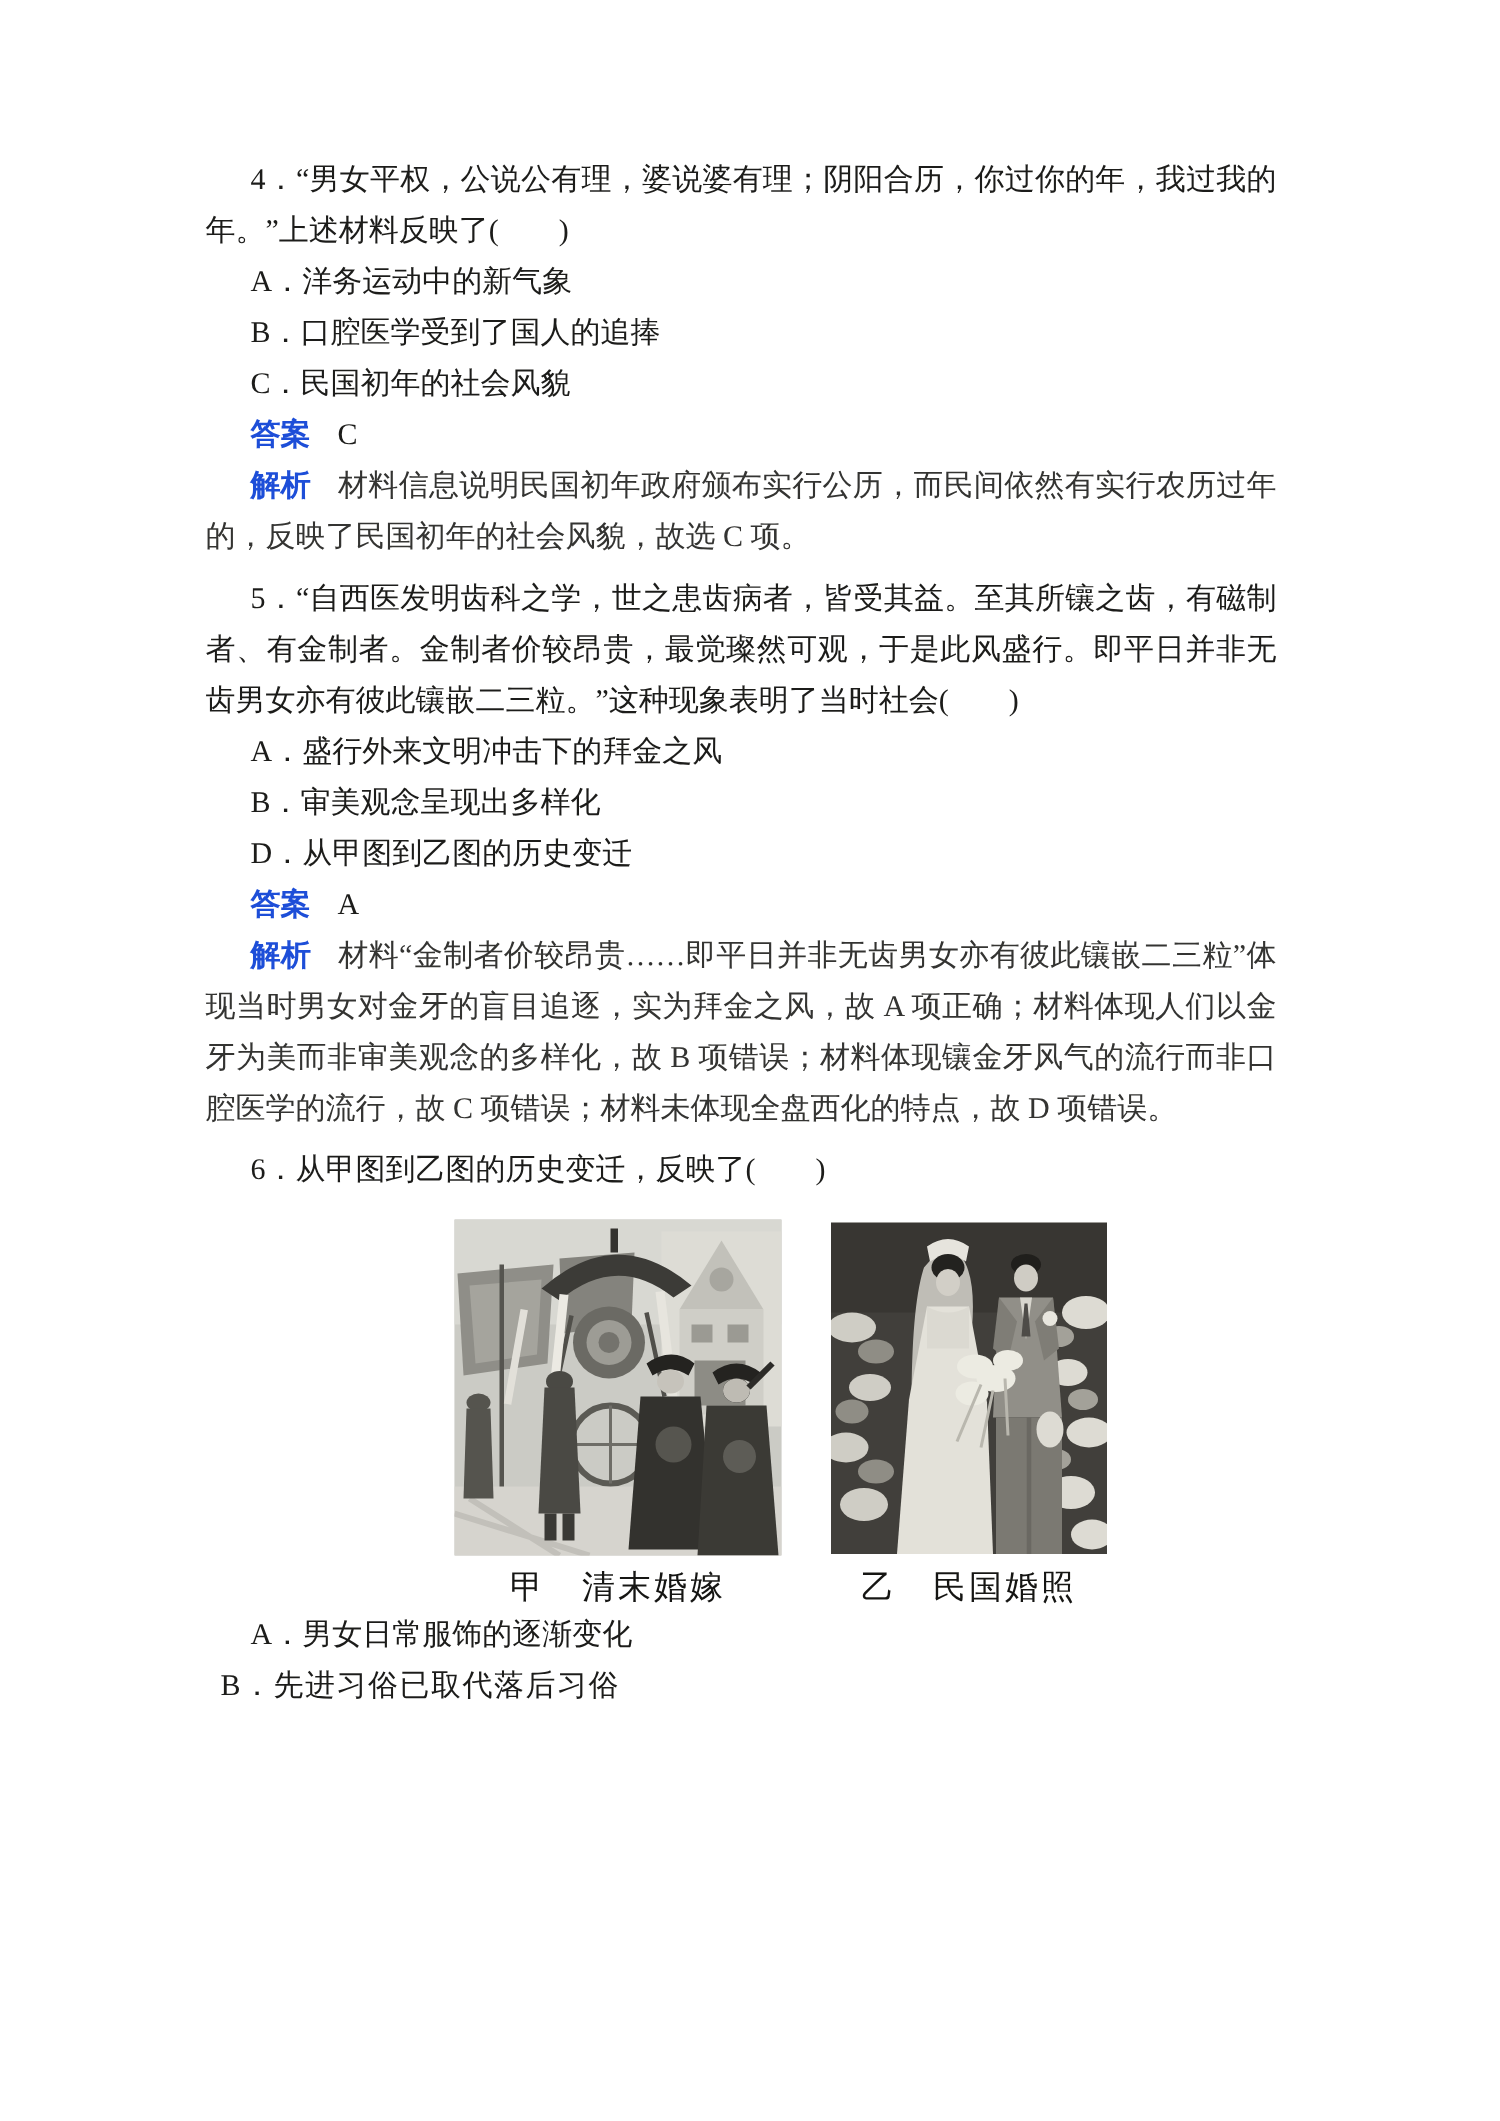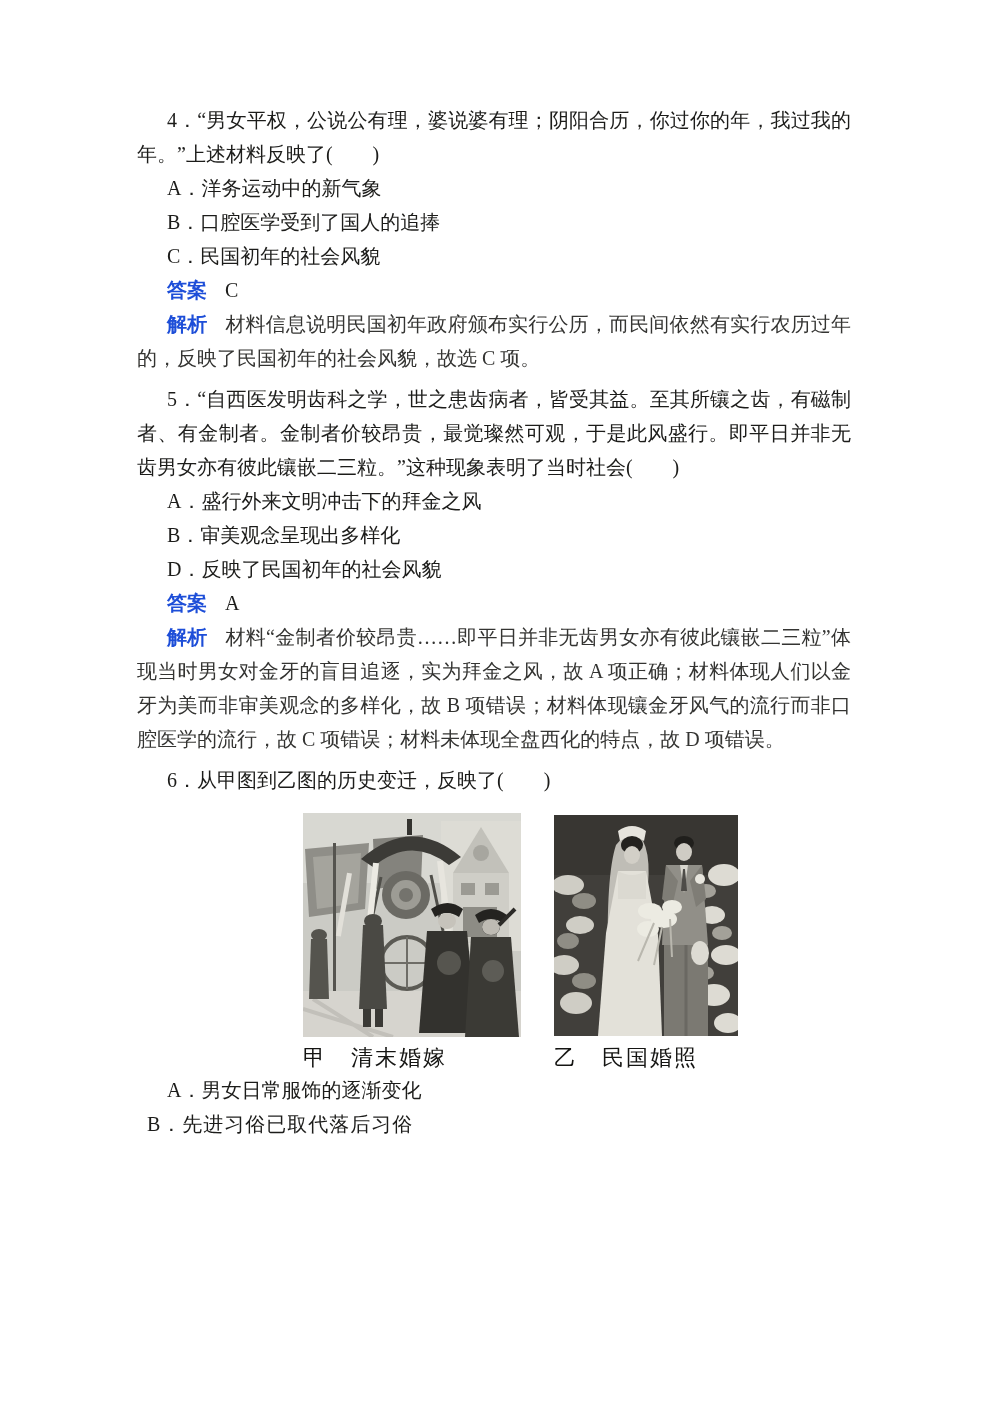--- a/index.html
+++ b/index.html
@@ -21,21 +21,21 @@
   }
   .answer-value{letter-spacing:1px;}
   .analysis-text{color:#343432;font-family:Liberation Serif, serif;}
   
   .figure{margin-top:16px;}
   .figure-row{display:flex;gap:33px;padding-left:166px;}
   .photo{display:block;background:#cfcfca;}
   .photo-left{width:218px;height:224px;}
   .photo-right{width:184px;height:221px;margin-top:2px;}
   .caption-row{display:flex;gap:33px;padding-left:166px;margin-top:6px;}
-  .caption{font-size:22px;line-height:30px;text-align:left;letter-spacing:2px;color:#151513;}
+  .caption{font-size:22px;line-height:30px;text-align:center;letter-spacing:2px;color:#151513;}
   .caption-left{width:218px;}
   .caption-right{width:184px;}
   .opt-after-figure{margin-top:26px;}
   .option-b{margin-top:14px;font-size:21px;letter-spacing:1px;text-indent:10px;}
 </style>
 </head>
 <body>
 
 <div class="page">
   <div class="content">
@@ -50,21 +50,21 @@
       </p>
       <p class="indent">
         <span class="label">解析</span><span class="analysis-text">材料信息说明民国初年政府颁布实行公历，而民间依然有实行农历过年的，反映了民国初年的社会风貌，故选 C 项。</span>
       </p>
     </section>
 
     <section class="qblock">
       <p class="indent">5．“自西医发明齿科之学，世之患齿病者，皆受其益。至其所镶之齿，有磁制者、有金制者。金制者价较昂贵，最觉璨然可观，于是此风盛行。即平日并非无齿男女亦有彼此镶嵌二三粒。”这种现象表明了当时社会(　　)</p>
       <p class="indent">A．盛行外来文明冲击下的拜金之风</p>
       <p class="indent">B．审美观念呈现出多样化</p>
-      <p class="indent">D．反映了民国初年的社会风貌</p>
+      <p class="indent">D．从甲图到乙图的历史变迁</p>
       <p class="indent">
         <span class="label">答案</span><span class="answer-value">A</span>
       </p>
       <p class="indent">
         <span class="label">解析</span><span class="analysis-text">材料“金制者价较昂贵……即平日并非无齿男女亦有彼此镶嵌二三粒”体现当时男女对金牙的盲目追逐，实为拜金之风，故 A 项正确；材料体现人们以金牙为美而非审美观念的多样化，故 B 项错误；材料体现镶金牙风气的流行而非口腔医学的流行，故 C 项错误；材料未体现全盘西化的特点，故 D 项错误。</span>
       </p>
     </section>
 
     <section>
       <p class="indent">6．从甲图到乙图的历史变迁，反映了(　　)</p>

